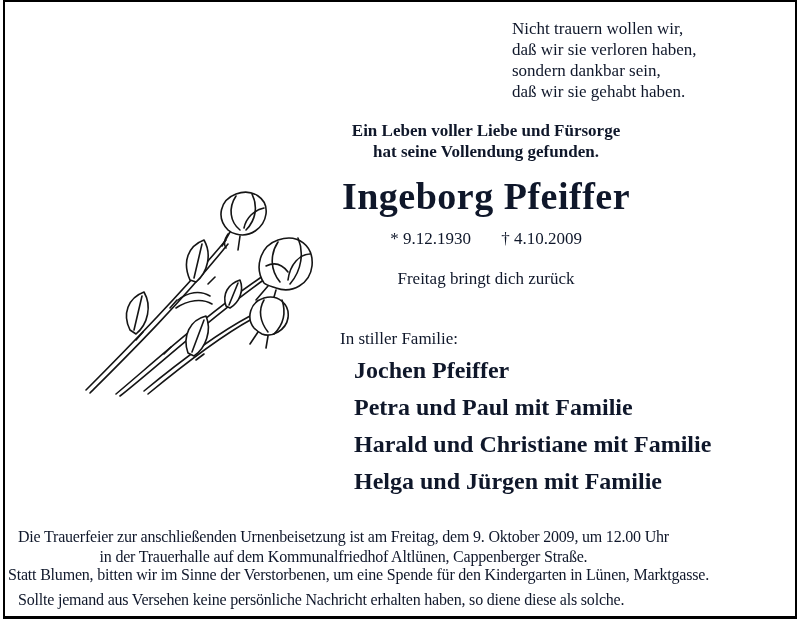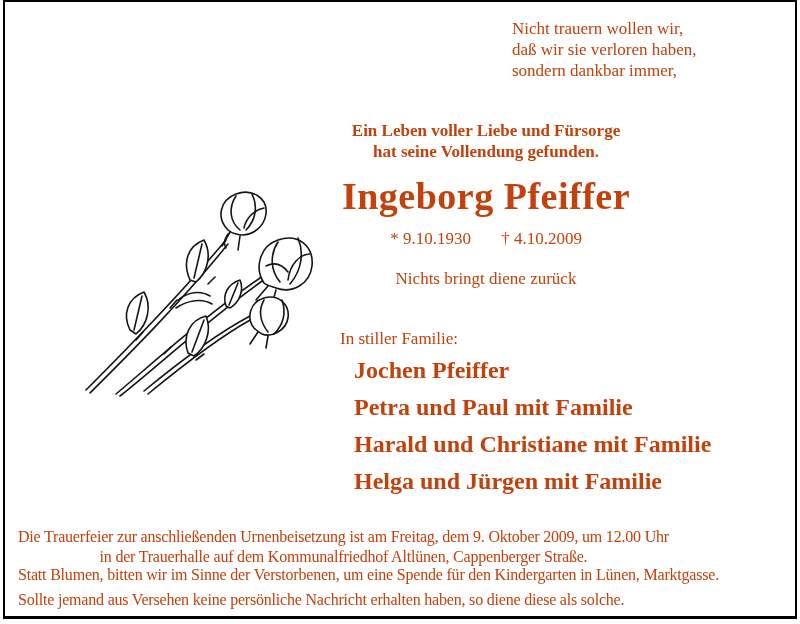--- a/index.html
+++ b/index.html
@@ -1,18 +1,18 @@
 <!DOCTYPE html>
 <html><head>
 <meta charset="utf-8">
 <style>
   html,body { margin:0; padding:0; background:#fff; }
   .sheet {
     position:relative; width:800px; height:624px; background:#ffffff;
-    font-family:"Liberation Serif","DejaVu Serif",serif; color:#c2410c;
+    font-family:"Liberation Serif","DejaVu Serif",serif; color:#0f172a;
     overflow:hidden;
   }
   .frame {
     position:absolute; left:3px; top:0; right:3px; bottom:5px;
     border:2px solid #000; border-bottom-width:3px; pointer-events:none;
   }
   .opening-verse {
     position:absolute; left:512px; top:18px;
     font-size:17px; line-height:21px; white-space:nowrap;
   }
@@ -39,21 +39,21 @@
     font-size:24px; font-weight:bold; line-height:24px; margin-bottom:13px;
     white-space:nowrap;
     margin-left:16px;
   }
   .address { position:absolute; left:20px; top:498px; font-size:16px; }
   .funeral {
     position:absolute; left:18px; top:527px; font-size:16px;
     line-height:19.5px; letter-spacing:-.2px; white-space:nowrap;text-align:center;
   }
   .donation {
-    position:absolute; left:18px; top:566px; font-size:16px;
+    position:absolute; left:8px; top:566px; font-size:16px;
     letter-spacing:-.2px; white-space:nowrap;
   }
   .notification {
     position:absolute; left:18px; top:591px; font-size:16px;
     letter-spacing:-.2px; white-space:nowrap;
   }
   .roses { position:absolute; left:78px; top:188px; width:235px; height:210px; }
   .roses svg { display:block; }
 </style>
 </head>
@@ -111,37 +111,38 @@
       <path d="M160,95 L151,117"></path>
 
       <path d="M100,112 C110,104 122,102 132,108"></path>
       <path d="M98,120 C110,112 124,110 134,116"></path>
     </svg>
   </div>
 
   <div class="opening-verse">
     <div>Nicht trauern wollen wir,</div>
     <div>daß wir sie verloren haben,</div>
-    <div>sondern dankbar immer,</div>
+    <div>sondern dankbar sein,</div>
+    <div>daß wir sie gehabt haben.</div>
   </div>
 
   <div class="intro-verse">
     <div>Ein Leben voller Liebe und Fürsorge</div>
     <div>hat seine Vollendung gefunden.</div>
   </div>
 
   <div class="name">Ingeborg Pfeiffer</div>
 
   <div class="dates">
-    <span class="birth">* 9.10.1930</span>
+    <span class="birth">* 9.12.1930</span>
     <span class="death">† 4.10.2009</span>
   </div>
 
   <div class="memorial-verse">
-    <div>Nichts bringt diene zurück</div>
+    <div>Freitag bringt dich zurück</div>
   </div>
 
   <div class="mourning-label">In stiller Familie:</div>
 
   <div class="mourners">
     <div class="mourner">Jochen Pfeiffer</div>
     <div class="mourner">Petra und Paul mit Familie</div>
     <div class="mourner">Harald und Christiane mit Familie</div>
     <div class="mourner">Helga und Jürgen mit Familie</div>
   </div>

